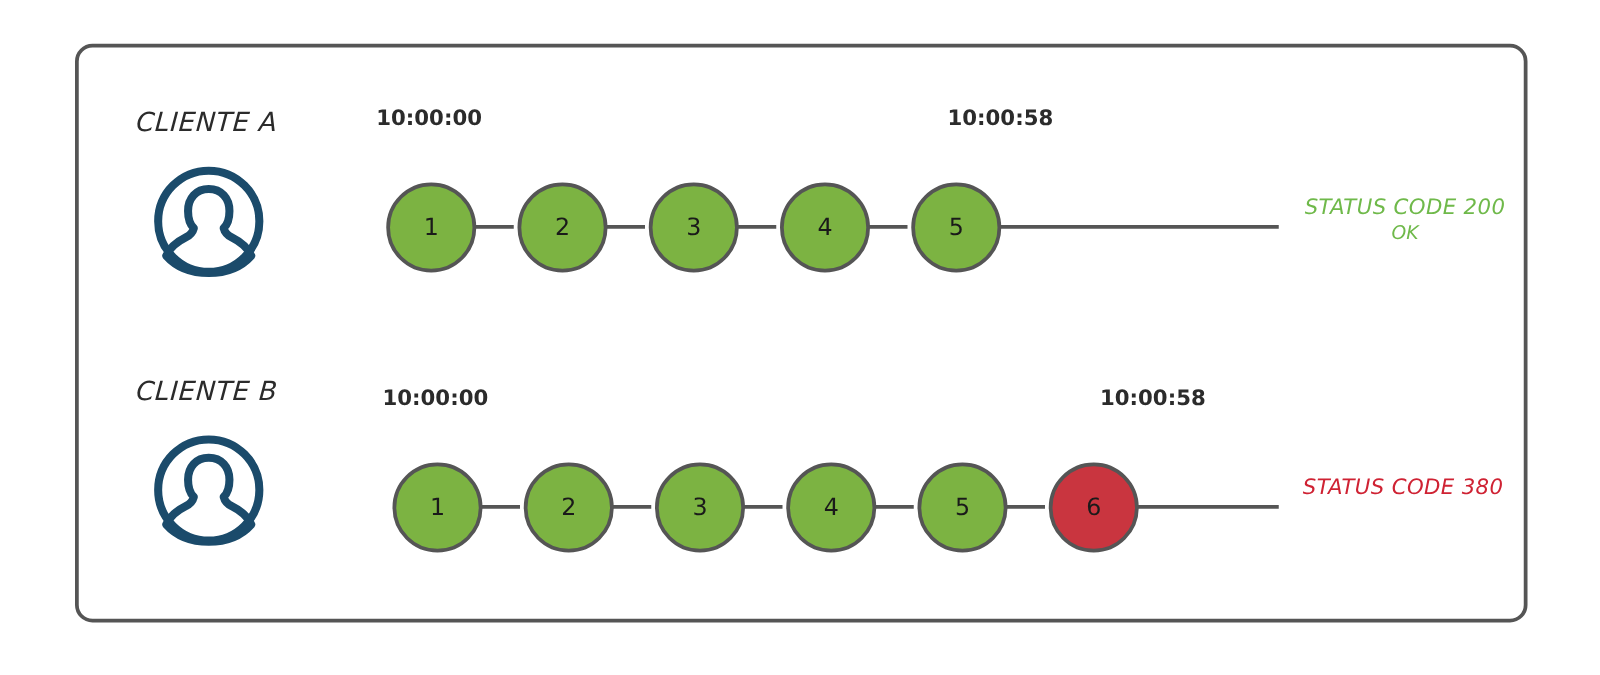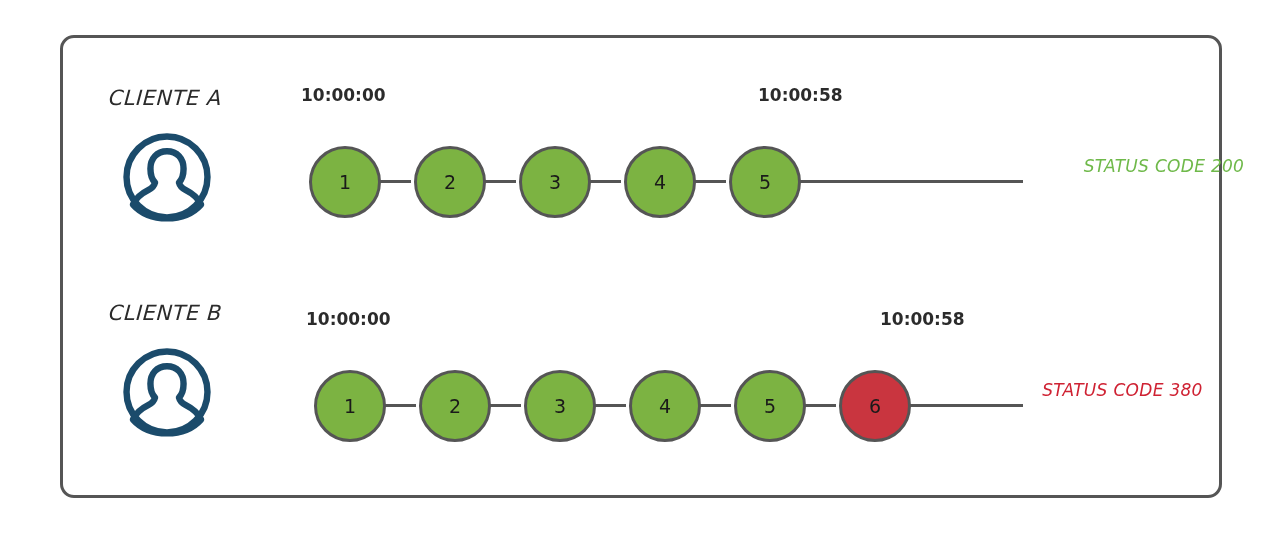--- a/index.html
+++ b/index.html
@@ -157,22 +157,23 @@
         <span>3</span>
       </div>
       <div class="node ok" style="left:561px; top:108px;">
         <span>4</span>
       </div>
       <div class="node ok" style="left:666px; top:108px;">
         <span>5</span>
       </div>
     </div>
 
-    <div class="status-text status-ok" style="left:996px; top:118px; width:210px;">
+    <div class="status-text status-ok" style="left:956px; top:118px; width:210px;">
       <span class="status-main">STATUS CODE 200</span>
+      <span class="status-sub">OK</span>
     </div>
   </div>
 
   <div class="client-row">
 
     <div class="client-label" style="left:46px; top:263px;">CLIENTE B</div>
 
     <div class="avatar-icon" style="left:58px; top:308px;">
       <svg viewBox="0 0 100 100" width="92" height="92">
         <circle cx="50" cy="50" r="44" fill="none" stroke="#1b4b6b" stroke-width="7"></circle>

